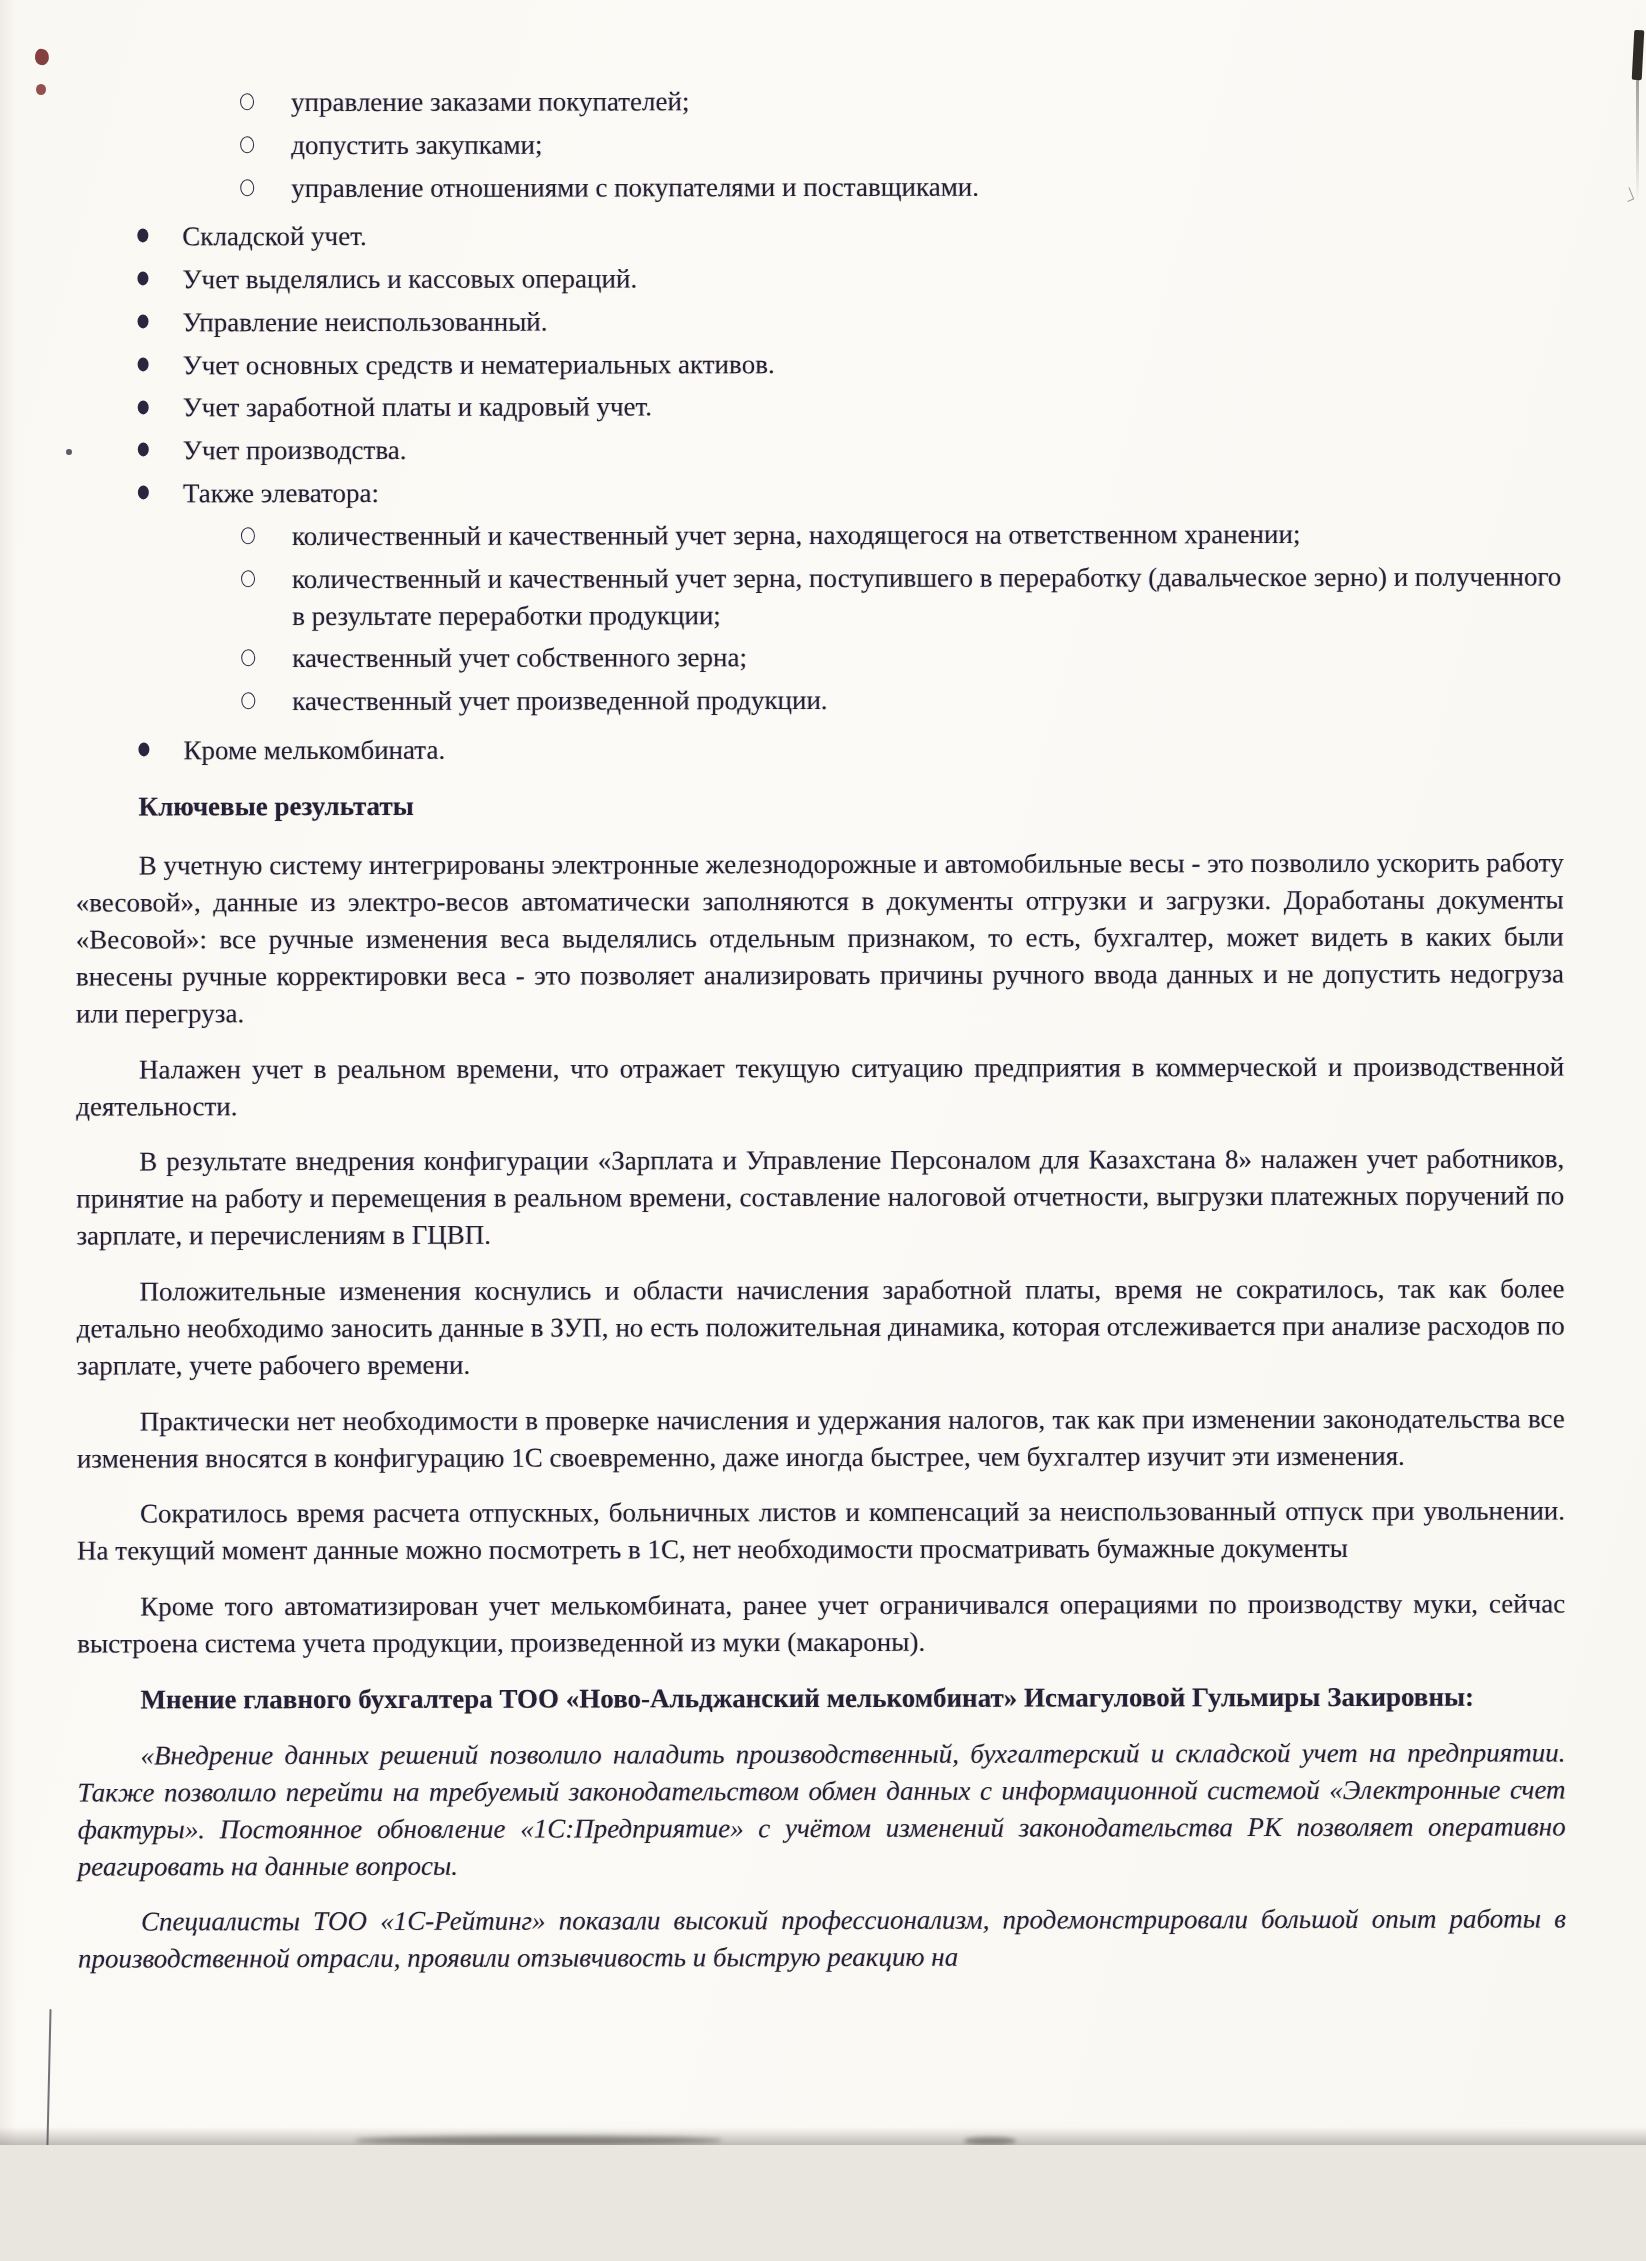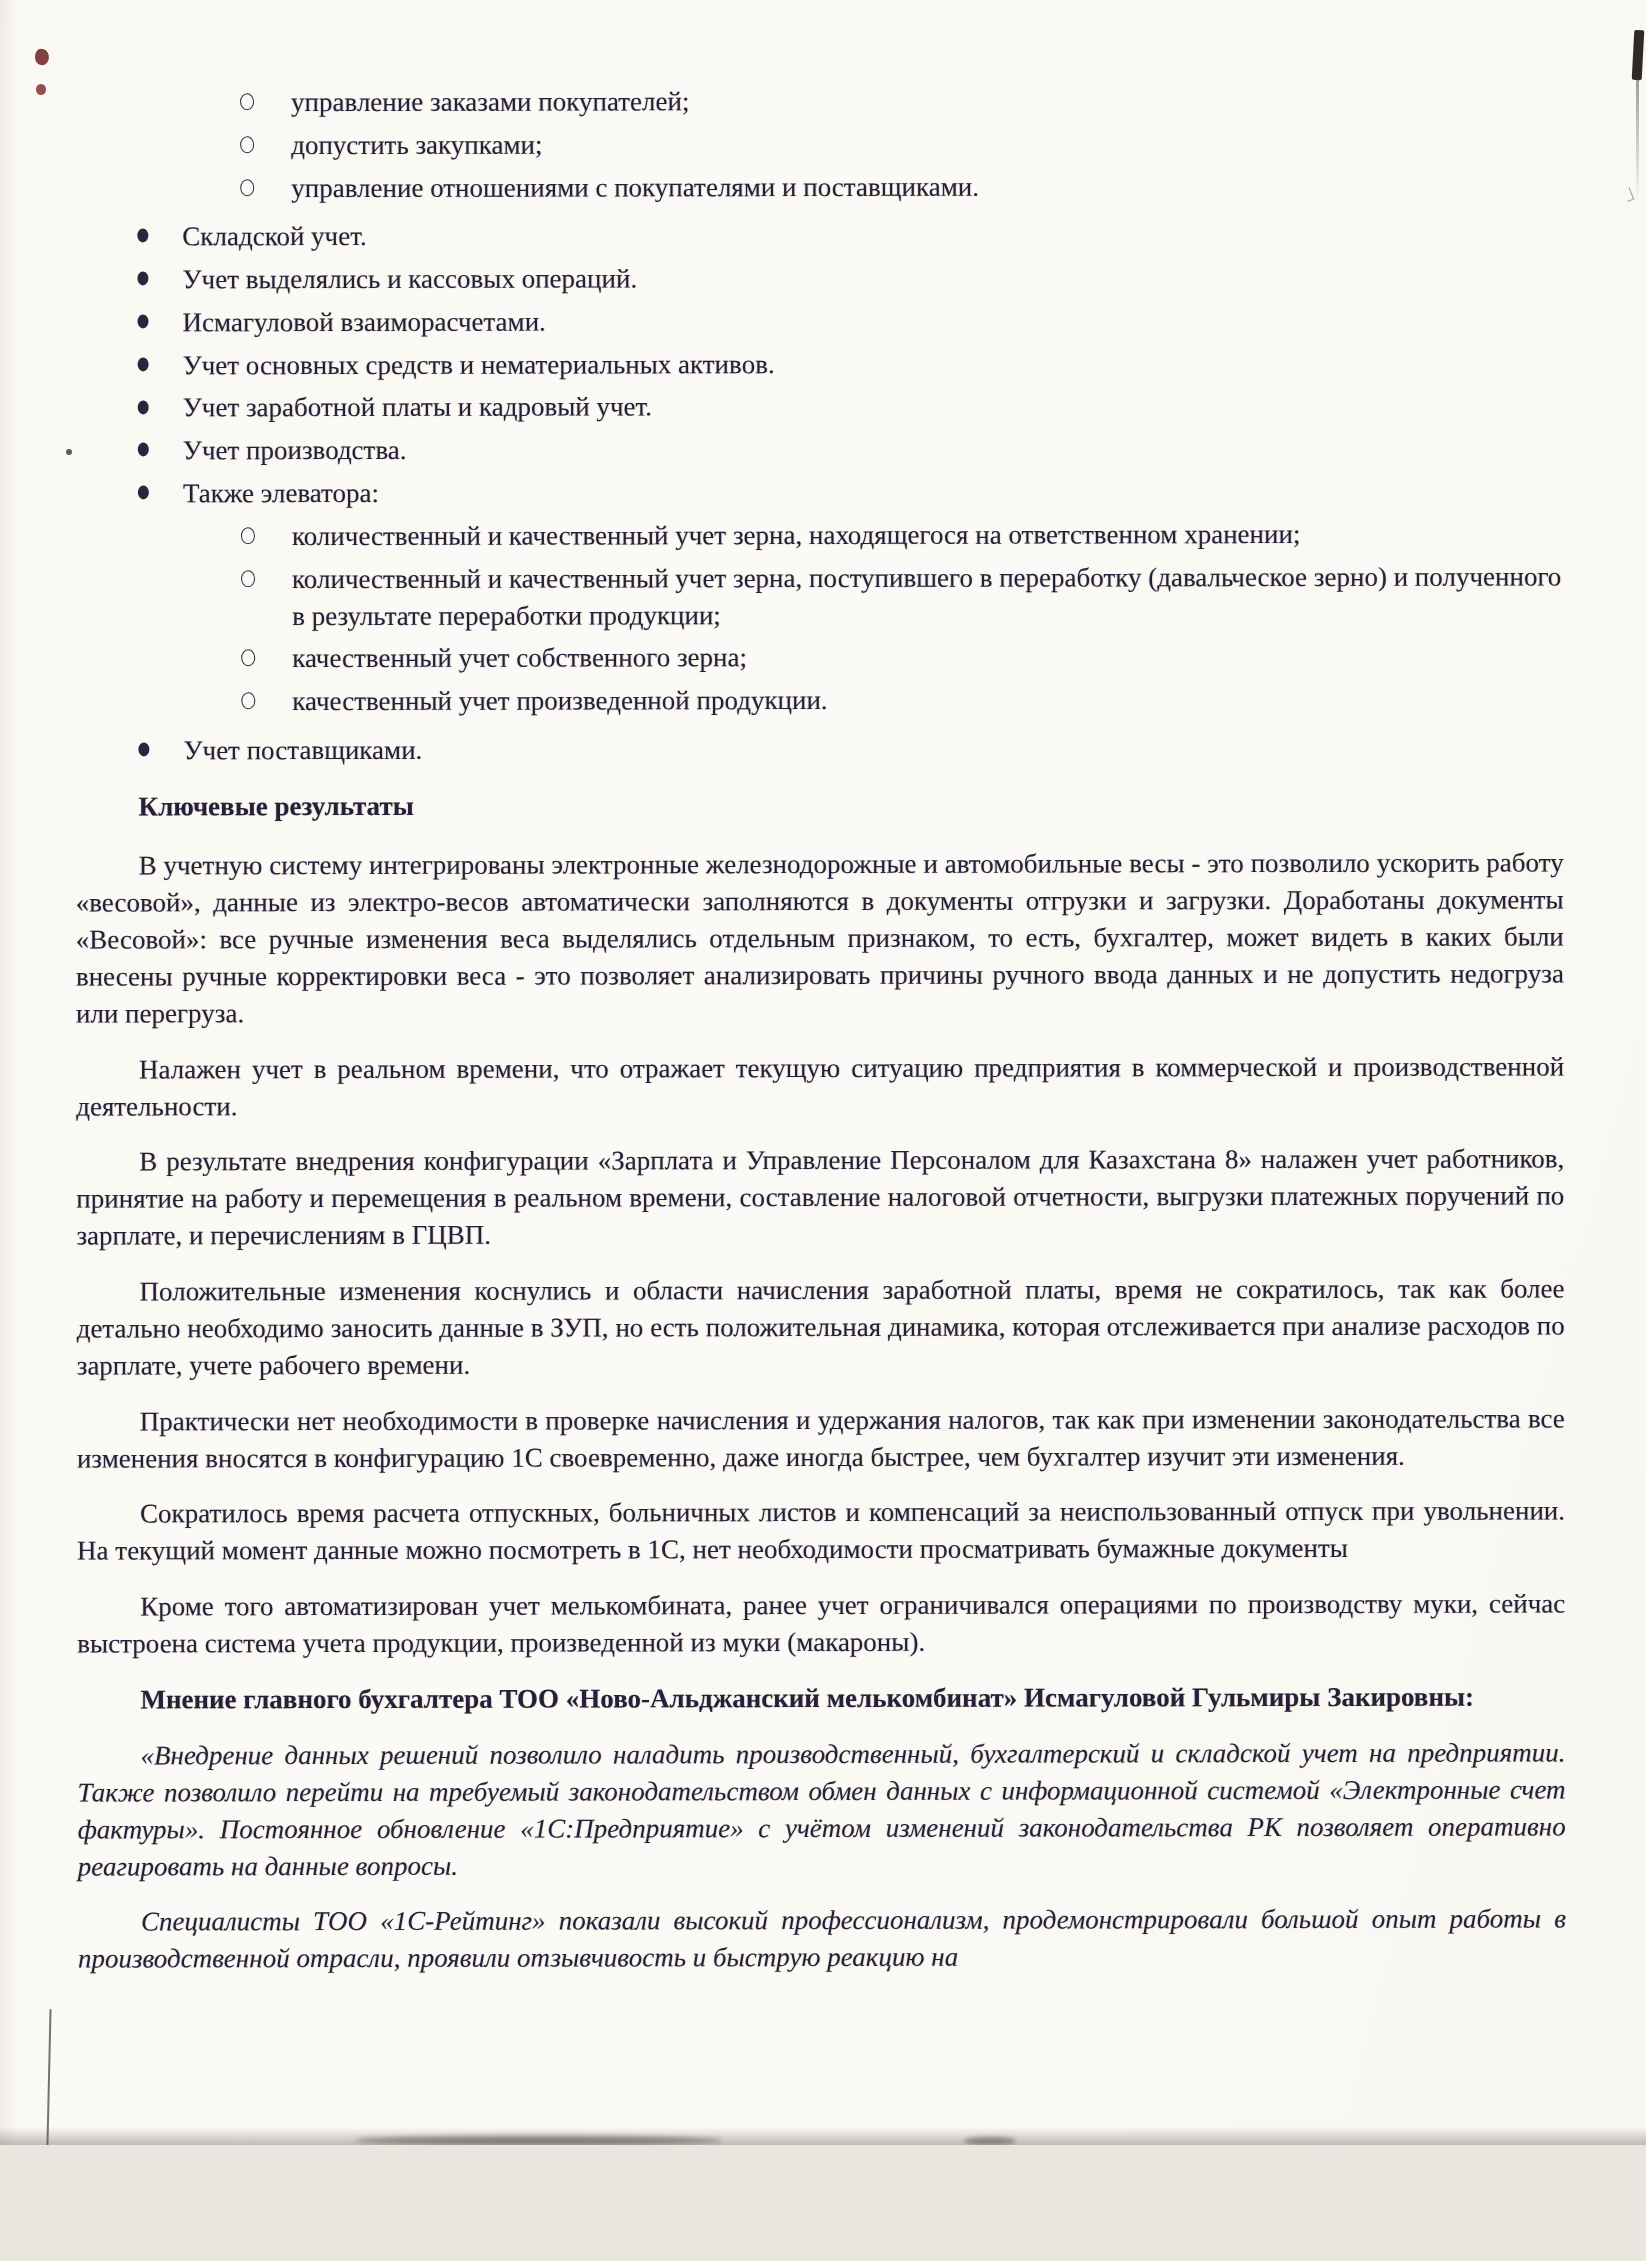--- a/index.html
+++ b/index.html
@@ -97,36 +97,36 @@
 
     <ul class="sub-list">
       <li><span>управление заказами покупателей;</span></li>
       <li><span>допустить закупками;</span></li>
       <li><span>управление отношениями с покупателями и поставщиками.</span></li>
     </ul>
 
     <ul class="bullet-list">
       <li><span>Складской учет.</span></li>
       <li><span>Учет выделялись и кассовых операций.</span></li>
-      <li><span>Исмагуловой взаиморасчетами.</span></li>
+      <li><span>Управление неиспользованный.</span></li>
       <li><span>Учет основных средств и нематериальных активов.</span></li>
       <li><span>Учет заработной платы и кадровый учет.</span></li>
       <li><span>Учет производства.</span></li>
       <li><span>Также элеватора:</span></li>
     </ul>
 
     <ul class="sub-list nested-gap">
       <li><span>количественный и качественный учет зерна, находящегося на ответственном хранении;</span></li>
       <li><span>количественный и качественный учет зерна, поступившего в переработку (давальческое зерно) и полученного в результате переработки продукции;</span></li>
       <li><span>качественный учет собственного зерна;</span></li>
       <li><span>качественный учет произведенной продукции.</span></li>
     </ul>
 
     <ul class="bullet-list">
-      <li><span>Учет поставщиками.</span></li>
+      <li><span>Кроме мелькомбината.</span></li>
     </ul>
 
     <div class="section-heading">Ключевые результаты</div>
 
     <p class="body-par">В учетную систему интегрированы электронные железнодорожные и автомобильные весы - это позволило ускорить работу «весовой», данные из электро-весов автоматически заполняются в документы отгрузки и загрузки. Доработаны документы «Весовой»: все ручные изменения веса выделялись отдельным признаком, то есть, бухгалтер, может видеть в каких были внесены ручные корректировки веса - это позволяет анализировать причины ручного ввода данных и не допустить недогруза или перегруза.</p>
     <p class="body-par">Налажен учет в реальном времени, что отражает текущую ситуацию предприятия в коммерческой и производственной деятельности.</p>
     <p class="body-par">В результате внедрения конфигурации «Зарплата и Управление Персоналом для Казахстана 8» налажен учет работников, принятие на работу и перемещения в реальном времени, составление налоговой отчетности, выгрузки платежных поручений по зарплате, и перечислениям в ГЦВП.</p>
     <p class="body-par">Положительные изменения коснулись и области начисления заработной платы, время не сократилось, так как более детально необходимо заносить данные в ЗУП, но есть положительная динамика, которая отслеживается при анализе расходов по зарплате, учете рабочего времени.</p>
     <p class="body-par">Практически нет необходимости в проверке начисления и удержания налогов, так как при изменении законодательства все изменения вносятся в конфигурацию 1С своевременно, даже иногда быстрее, чем бухгалтер изучит эти изменения.</p>
     <p class="body-par">Сократилось время расчета отпускных, больничных листов и компенсаций за неиспользованный отпуск при увольнении. На текущий момент данные можно посмотреть в 1С, нет необходимости просматривать бумажные документы</p>

